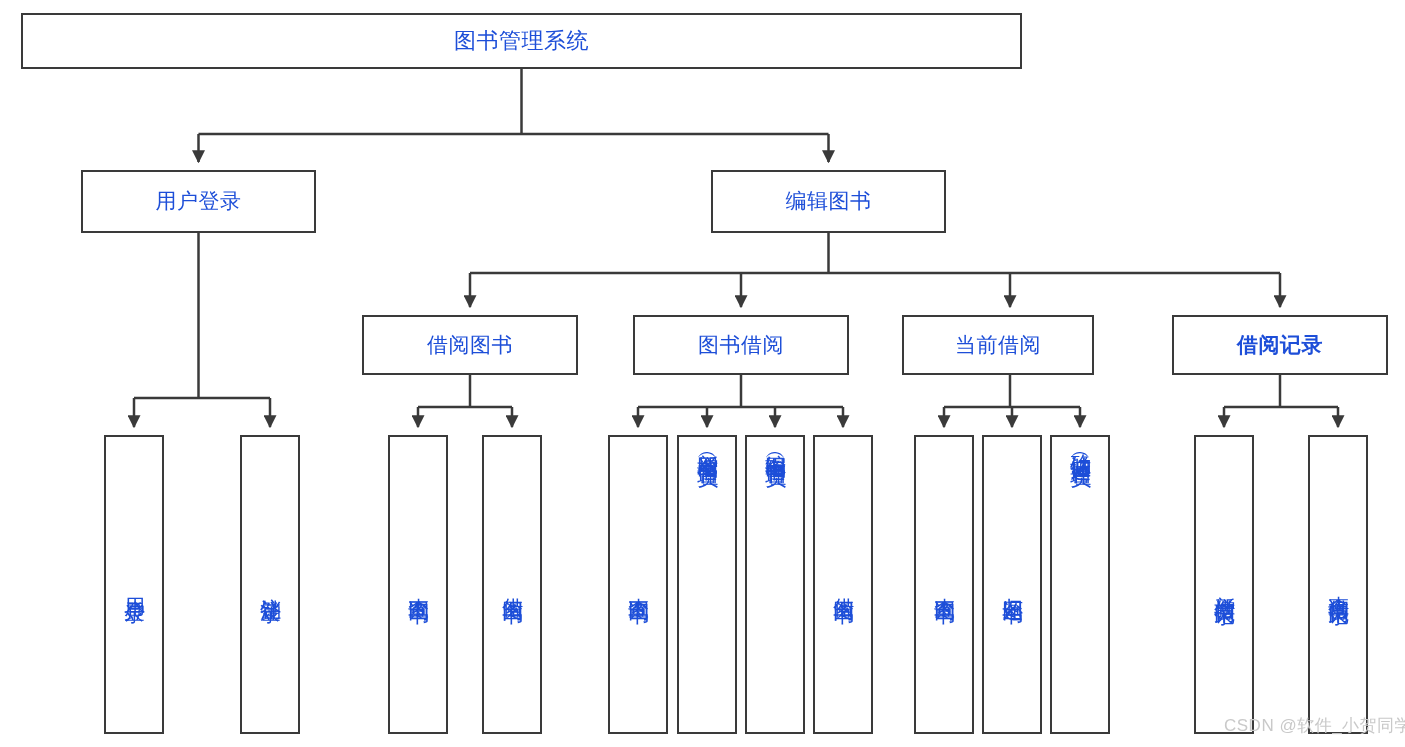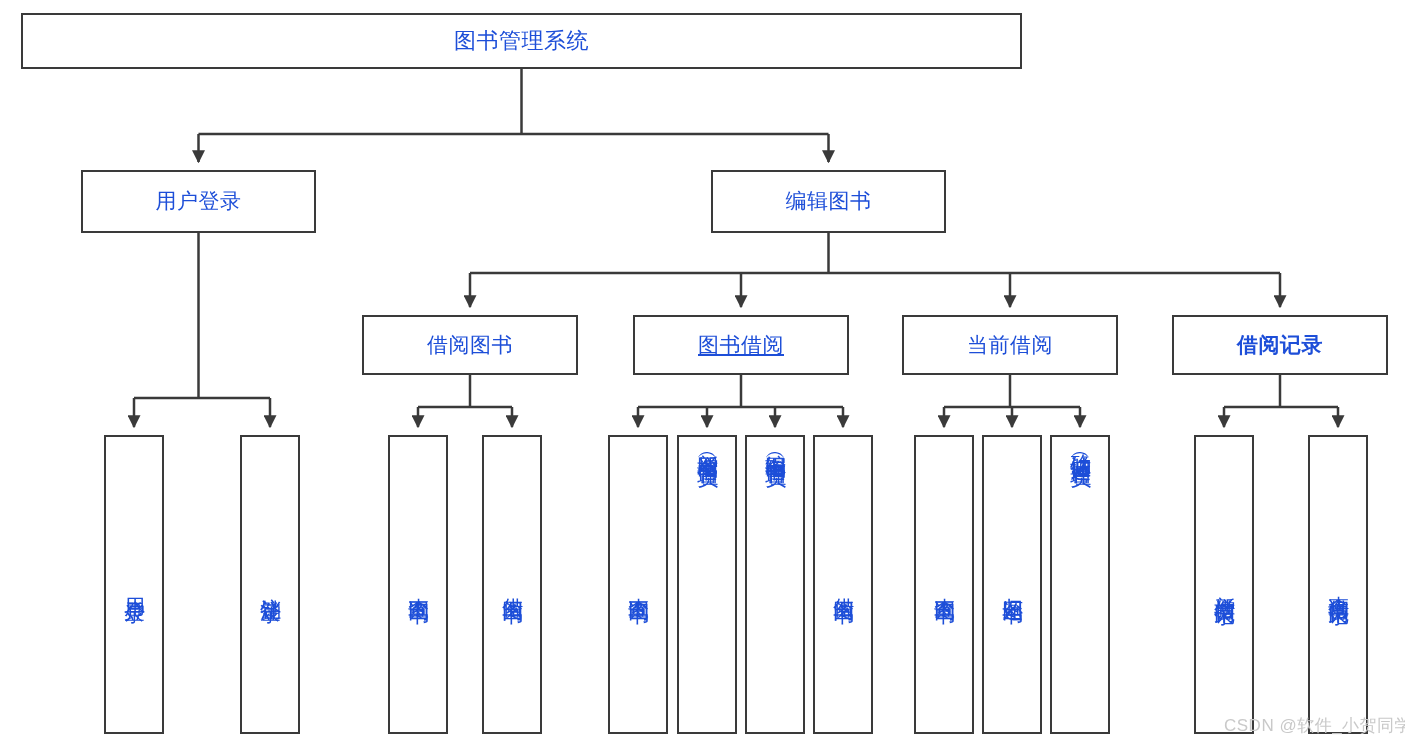--- a/index.html
+++ b/index.html
@@ -138,24 +138,24 @@
   <div class="node h" style="left:81px; top:170px; width:235px; height:63px;">
     <span class="node-label">用户登录</span>
   </div>
   <div class="node h" style="left:711px; top:170px; width:235px; height:63px;">
     <span class="node-label">编辑图书</span>
   </div>
 
   <div class="node h" style="left:362px; top:315px; width:216px; height:60px;">
     <span class="node-label">借阅图书</span>
   </div>
-  <div class="node h" style="left:633px; top:315px; width:216px; height:60px;text-decoration:underline;">
+  <div class="node h" style="left:633px; top:315px; width:216px; height:60px;">
     <span class="node-label">图书借阅</span>
   </div>
-  <div class="node h" style="left:902px; top:315px; width:216px; height:60px;">
+  <div class="node h" style="left:902px; top:315px; width:192px; height:60px;">
     <span class="node-label">当前借阅</span>
   </div>
   <div class="node h" style="left:1172px; top:315px; width:216px; height:60px;font-weight:bold;">
     <span class="node-label">借阅记录</span>
   </div>
 
   <div class="node v center-v" style="left:104px; top:435px; width:60px; height:299px;">
     <span class="node-label">用户登录</span>
   </div>
   <div class="node v center-v" style="left:240px; top:435px; width:60px; height:299px;">

